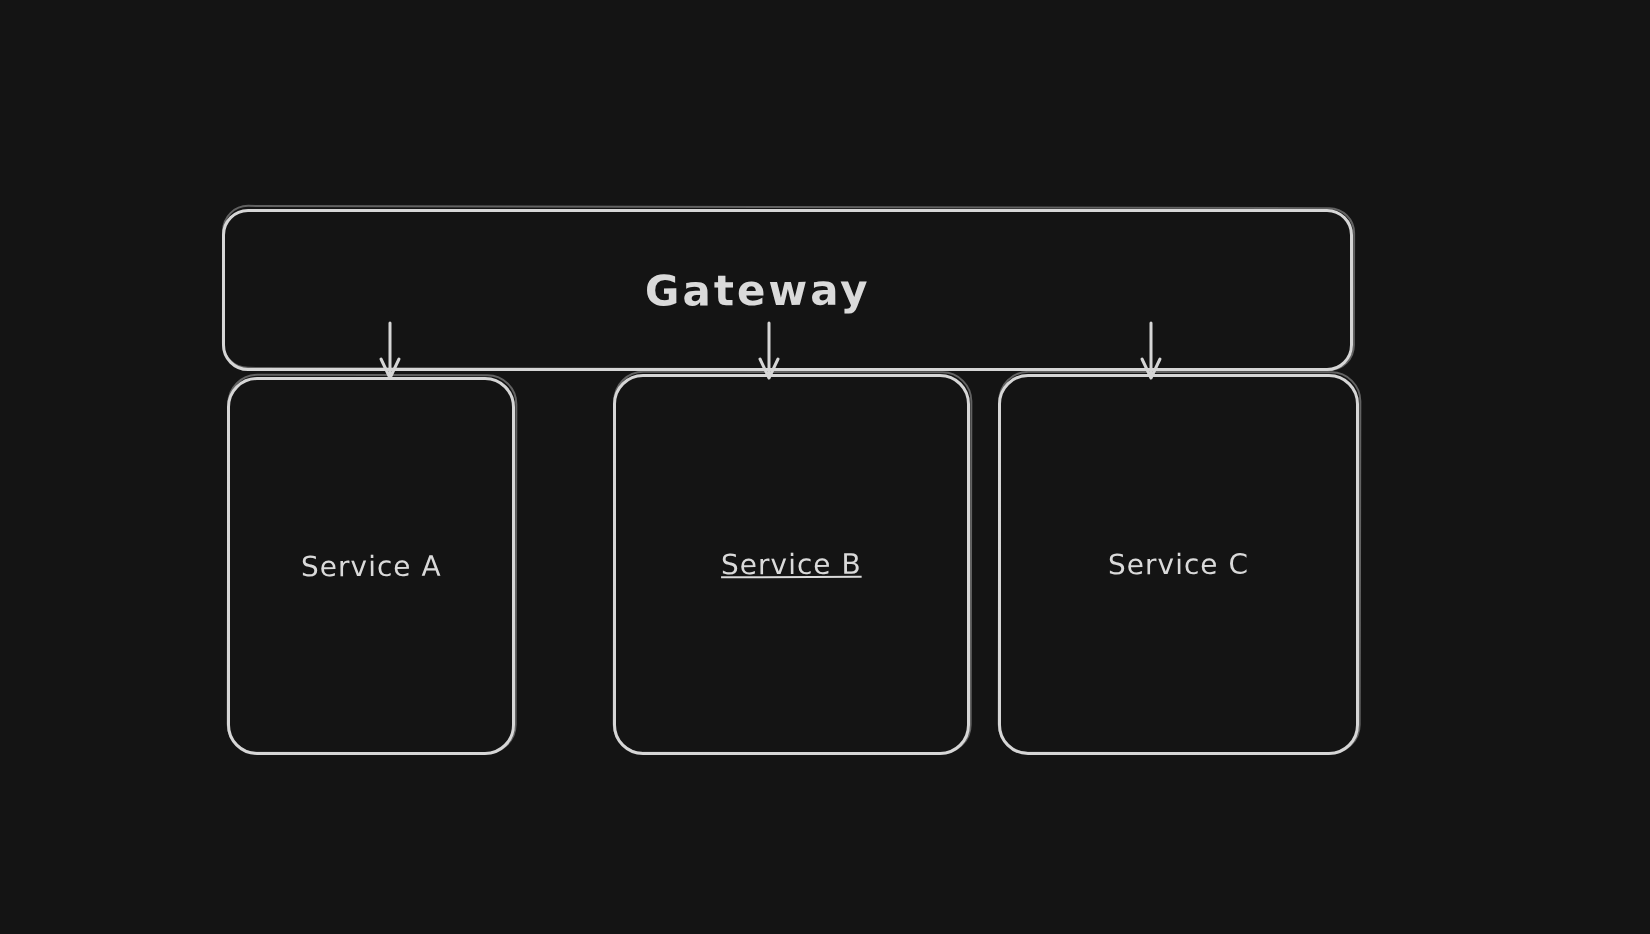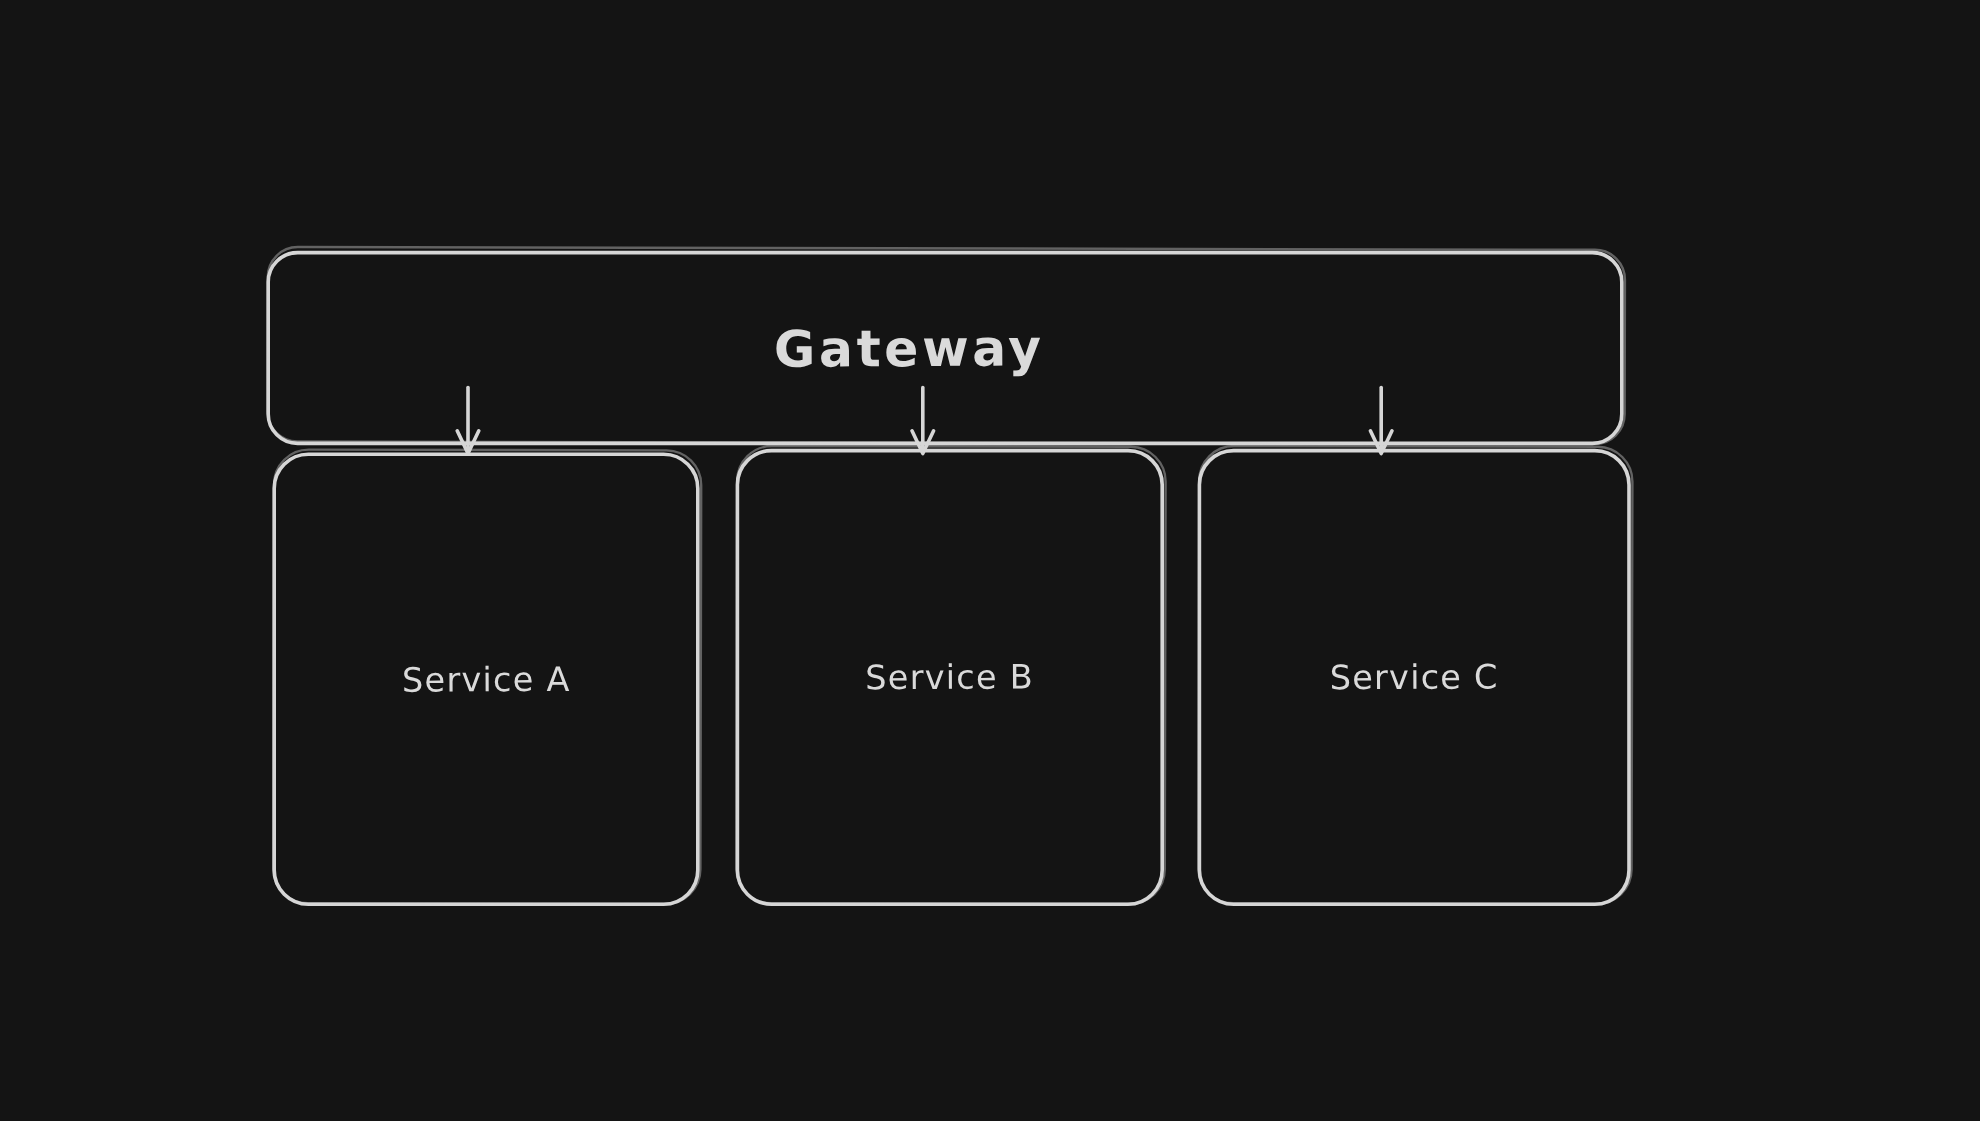--- a/index.html
+++ b/index.html
@@ -48,22 +48,22 @@
     font-size: 42px;
     font-weight: 600;
     letter-spacing: 3px;
     transform: translateX(-30px) rotate(-0.3deg);
   }
   .node-service {
     top: 374px;
     height: 381px;
     border-radius: 30px;
   }
-  .node-service-a { left: 227px; width: 356px; top: 377px; height: 378px; }
-  .node-service-b { left: 613px; width: 357px; }
+  .node-service-a { left: 227px; width: 288px; top: 377px; height: 378px; }
+  .node-service-b { left: 613px; width: 357px; text-decoration: underline; }
   .node-service-c { left: 998px; width: 361px; justify-content: center; }
   .service-label {
     font-size: 28px;
     font-weight: 500;
     letter-spacing: 1px;
     transform: rotate(-0.3deg);
   }
   .arrow {
     position: absolute;
     overflow: visible;

